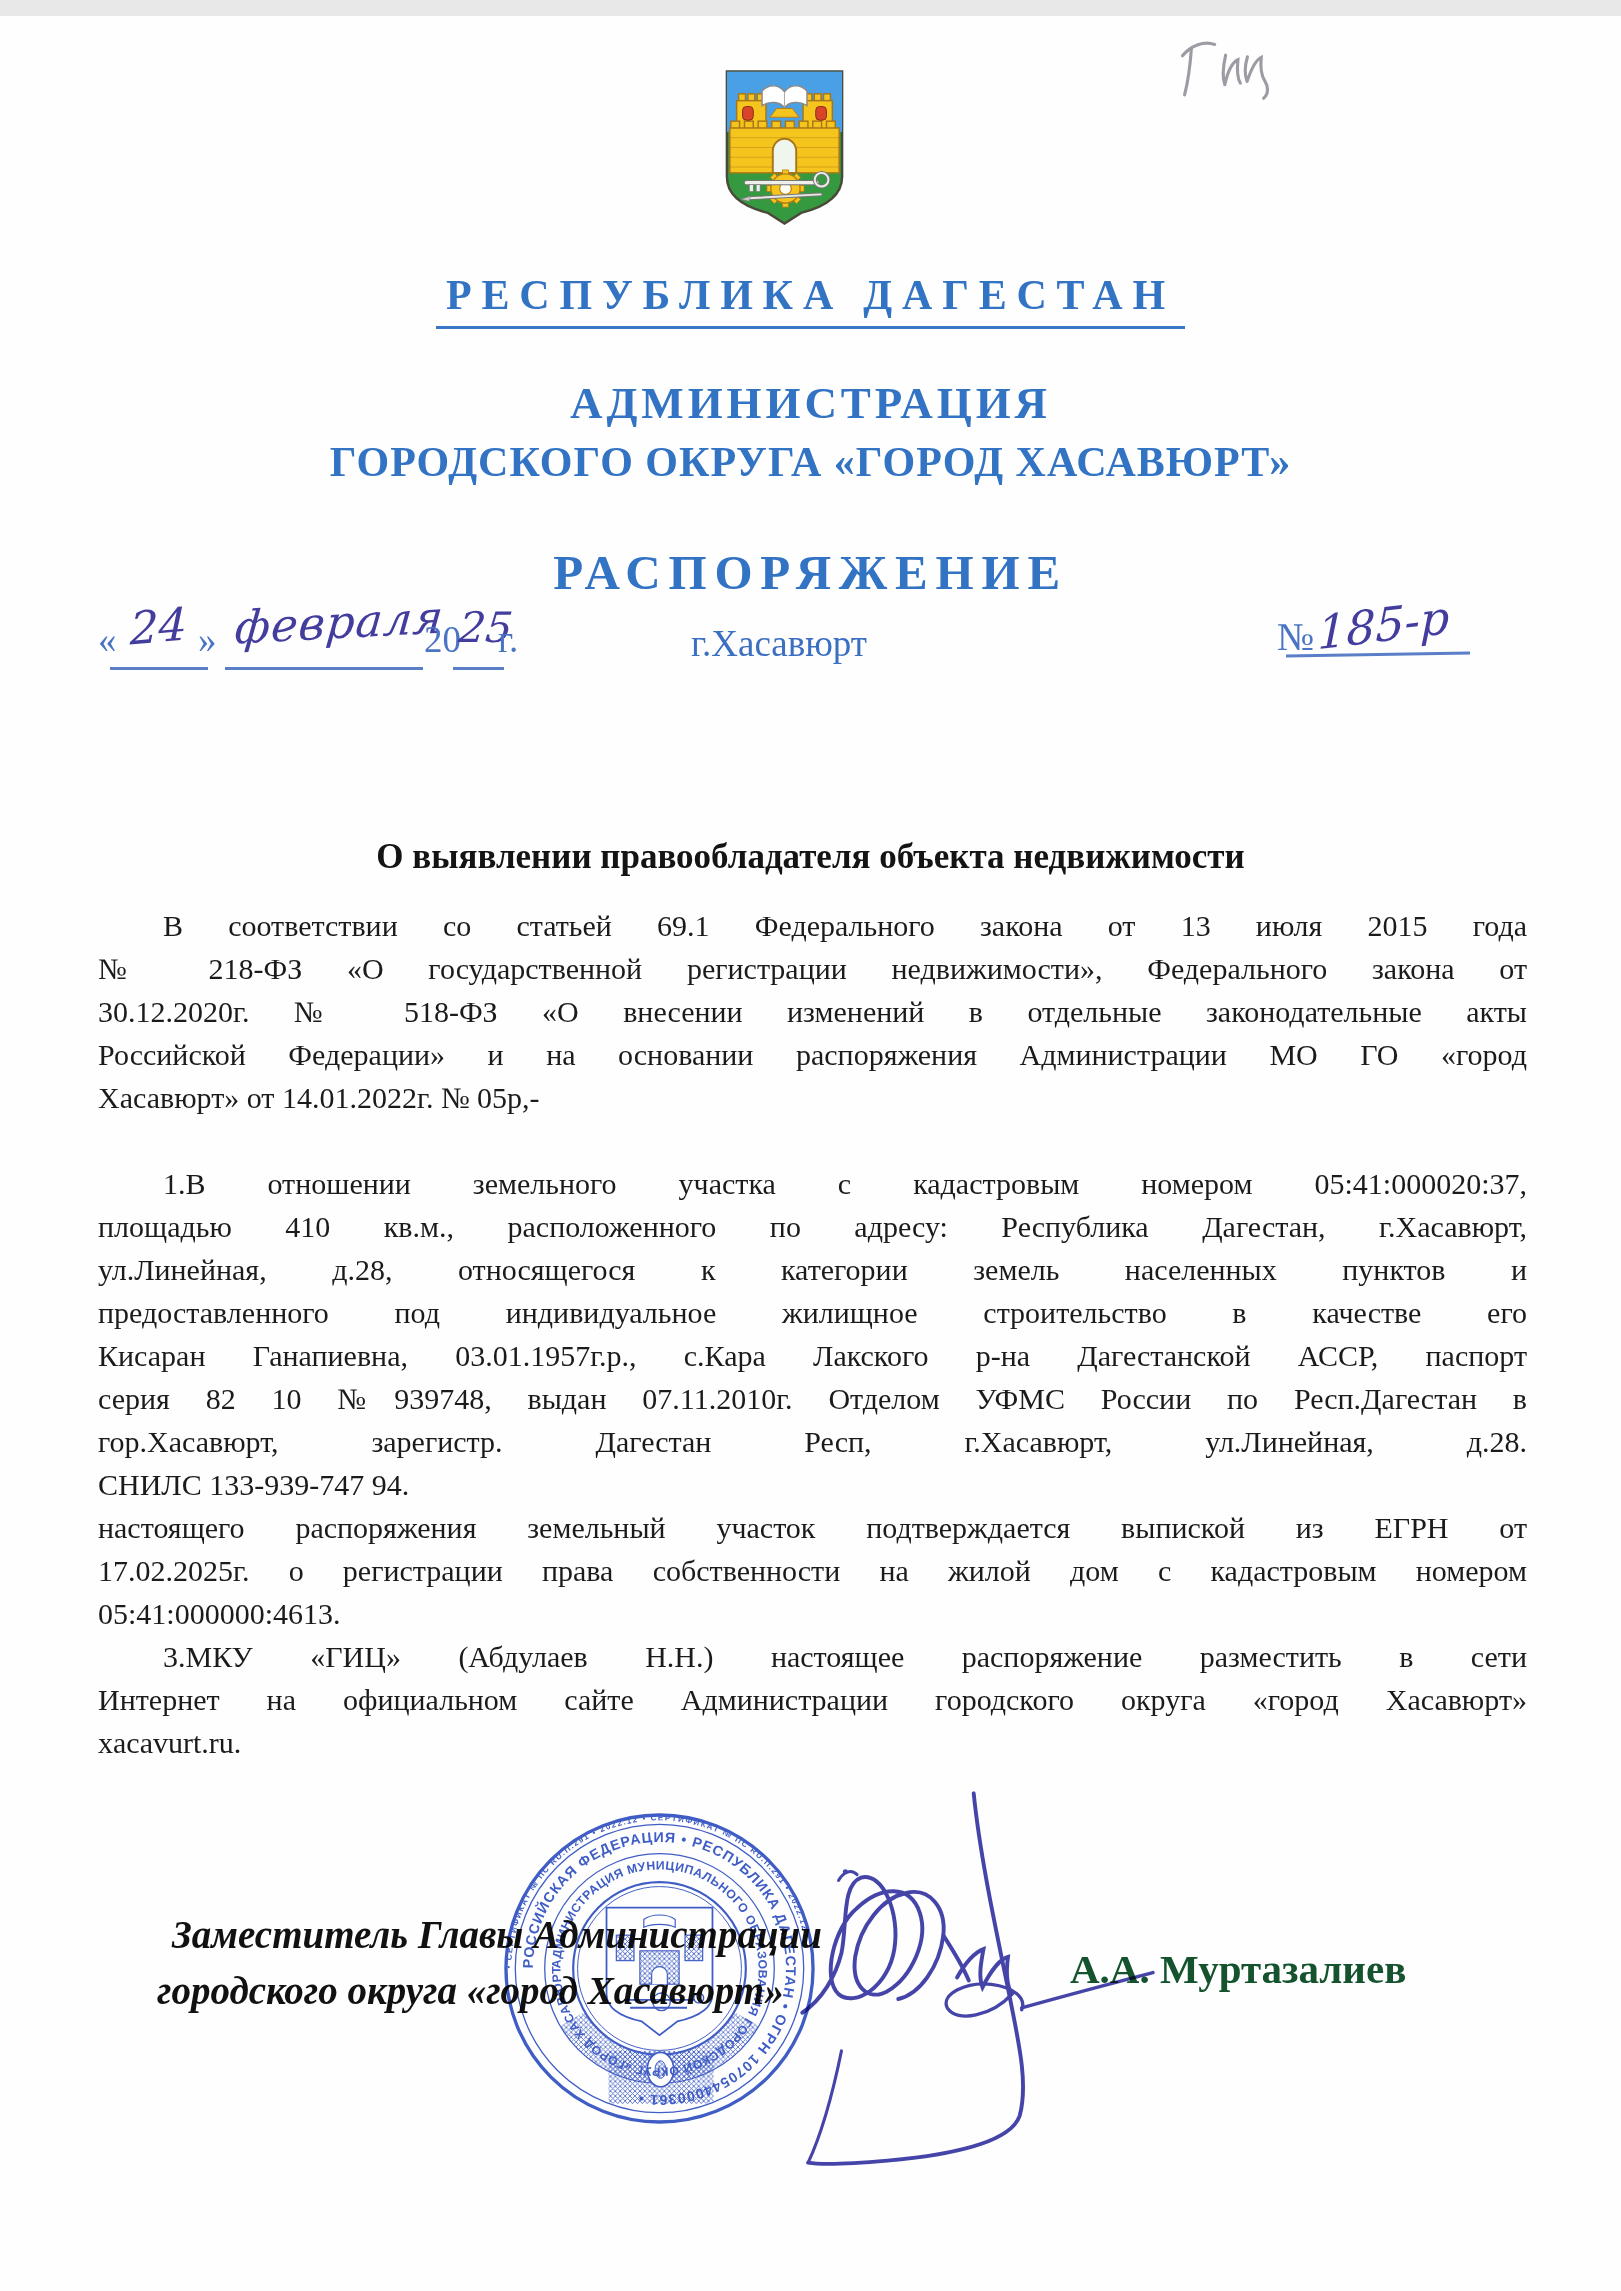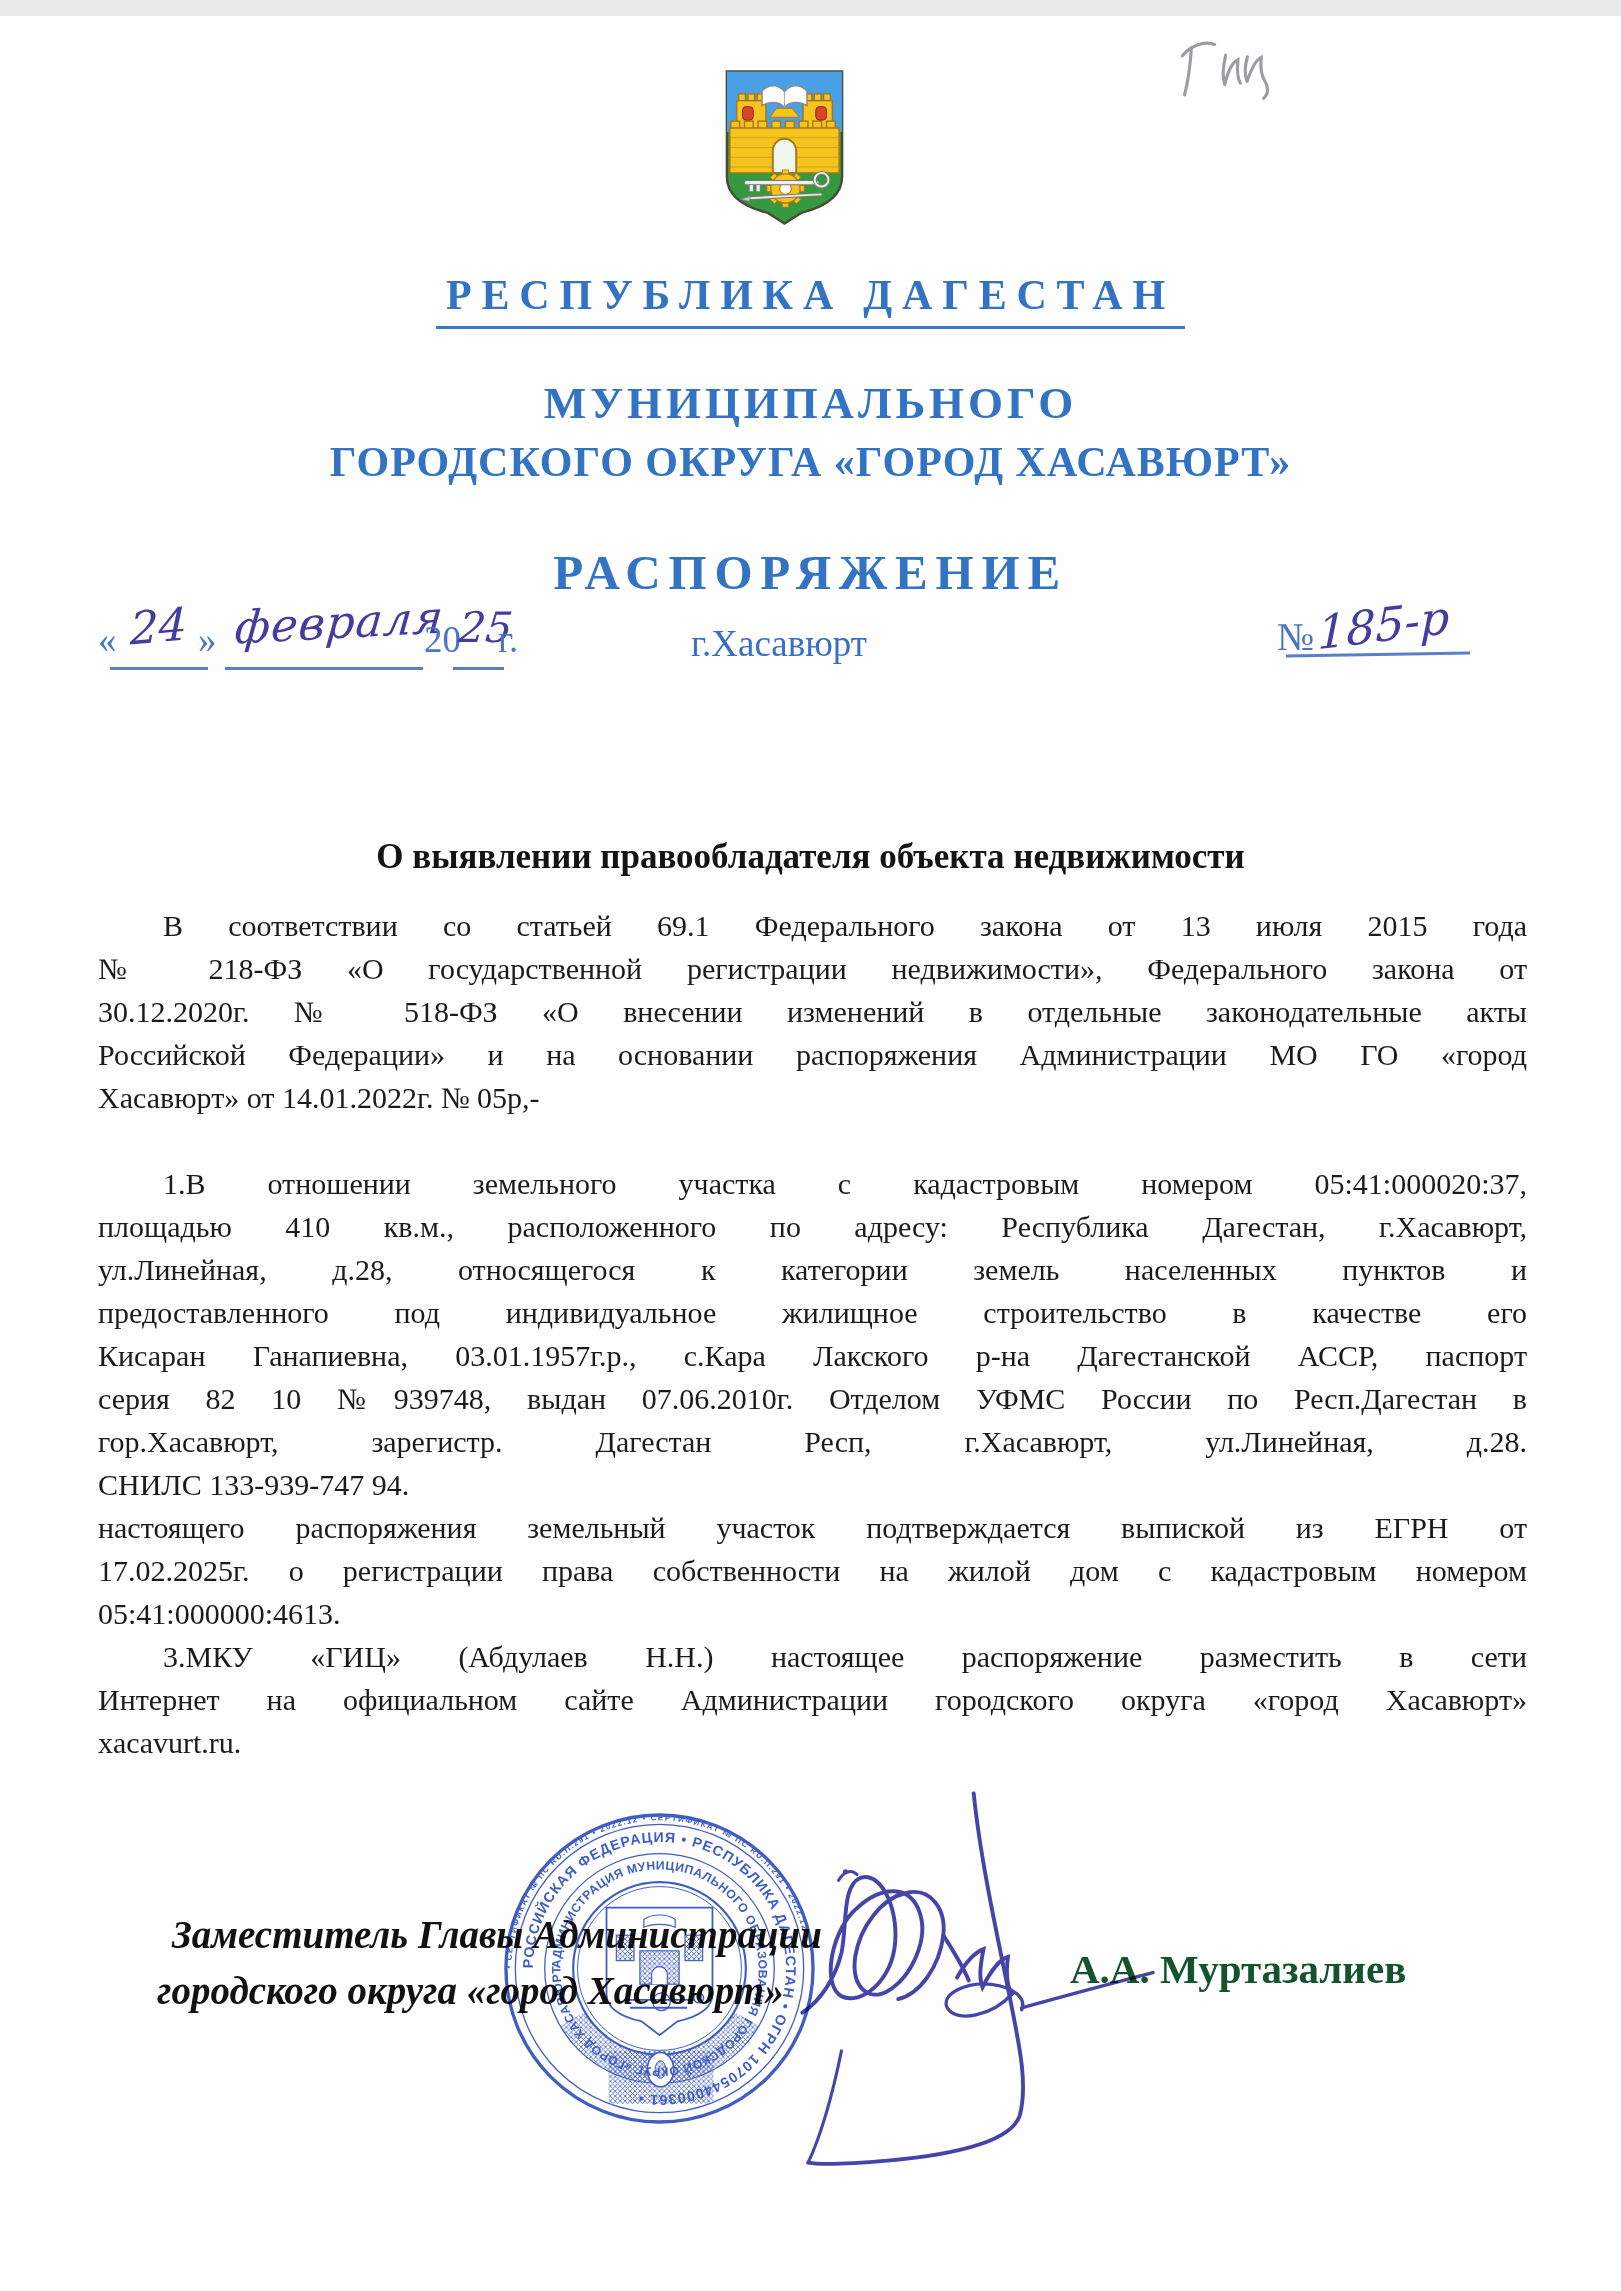--- a/index.html
+++ b/index.html
@@ -121,21 +121,21 @@
         <line x1="26" y1="134" x2="100" y2="130" stroke="#777" stroke-width="4" stroke-linecap="round"></line>
         <line x1="26" y1="134" x2="100" y2="130" stroke="#e9e9e3" stroke-width="2" stroke-linecap="round"></line>
         <path d="M 18,135 l 10,-3 l -1,5 z" fill="#ccc" stroke="#777" stroke-width=".6"></path>
       </g>
     </g>
   </svg>
 
   <div class="abs center-row blue-head h-republic">
     <span>РЕСПУБЛИКА ДАГЕСТАН</span>
   </div>
-  <div class="abs center-row blue-head h-admin">МУНИЦИПАЛЬНОГО</div>
+  <div class="abs center-row blue-head h-admin">АДМИНИСТРАЦИЯ</div>
   <div class="abs center-row blue-head h-okrug">ГОРОДСКОГО ОКРУГА «ГОРОД ХАСАВЮРТ»</div>
   <div class="abs center-row blue-head h-doctype">РАСПОРЯЖЕНИЕ</div>
 
   <div class="abs meta" style="left:98px;top:602px;">«</div>
   <div class="uline" style="left:110px;top:651px;width:98px;"></div>
   <div class="abs ink" style="left:130px;top:584px;font-size:45px;transform:rotate(-5deg) skewX(-6deg);">24</div>
   <div class="abs meta" style="left:198px;top:602px;">»</div>
   <div class="uline" style="left:225px;top:651px;width:198px;"></div>
   <div class="abs ink" style="left:235px;top:580px;font-size:45px;letter-spacing:1px;transform:rotate(-3deg) skewX(-8deg);">февраля</div>
   <div class="abs meta" style="left:424px;top:602px;">20</div>
@@ -158,21 +158,21 @@
         <div class="bl">30.12.2020г. № 518-ФЗ «О внесении изменений в отдельные законодательные акты</div>
         <div class="bl">Российской Федерации» и на основании распоряжения Администрации МО ГО «город</div>
         <div class="bl last">Хасавюрт» от 14.01.2022г. № 05р,-</div>
       </div>
       <div class="para gap">
         <div class="bl first">1.В отношении земельного участка с кадастровым номером 05:41:000020:37,</div>
         <div class="bl">площадью 410 кв.м., расположенного по адресу: Республика Дагестан, г.Хасавюрт,</div>
         <div class="bl">ул.Линейная, д.28, относящегося к категории земель населенных пунктов и</div>
         <div class="bl">предоставленного под индивидуальное жилищное строительство в качестве его</div>
         <div class="bl">Кисаран Ганапиевна, 03.01.1957г.р., с.Кара Лакского р-на Дагестанской АССР, паспорт</div>
-        <div class="bl">серия 82 10 №939748, выдан 07.06.2010г. Отделом УФМС России по Респ.Дагестан в</div>
+        <div class="bl">серия 82 10 №939748, выдан 07.11.2010г. Отделом УФМС России по Респ.Дагестан в</div>
         <div class="bl">гор.Хасавюрт, зарегистр. Дагестан Респ, г.Хасавюрт, ул.Линейная, д.28.</div>
         <div class="bl last">СНИЛС 133-939-747 94.</div>
       </div>
       <div class="para">
         <div class="bl">настоящего распоряжения земельный участок подтверждается выпиской из ЕГРН от</div>
         <div class="bl">17.02.2025г. о регистрации права собственности на жилой дом с кадастровым номером</div>
         <div class="bl last">05:41:000000:4613.</div>
       </div>
       <div class="para">
         <div class="bl first">3.МКУ «ГИЦ» (Абдулаев Н.Н.) настоящее распоряжение разместить в сети</div>

